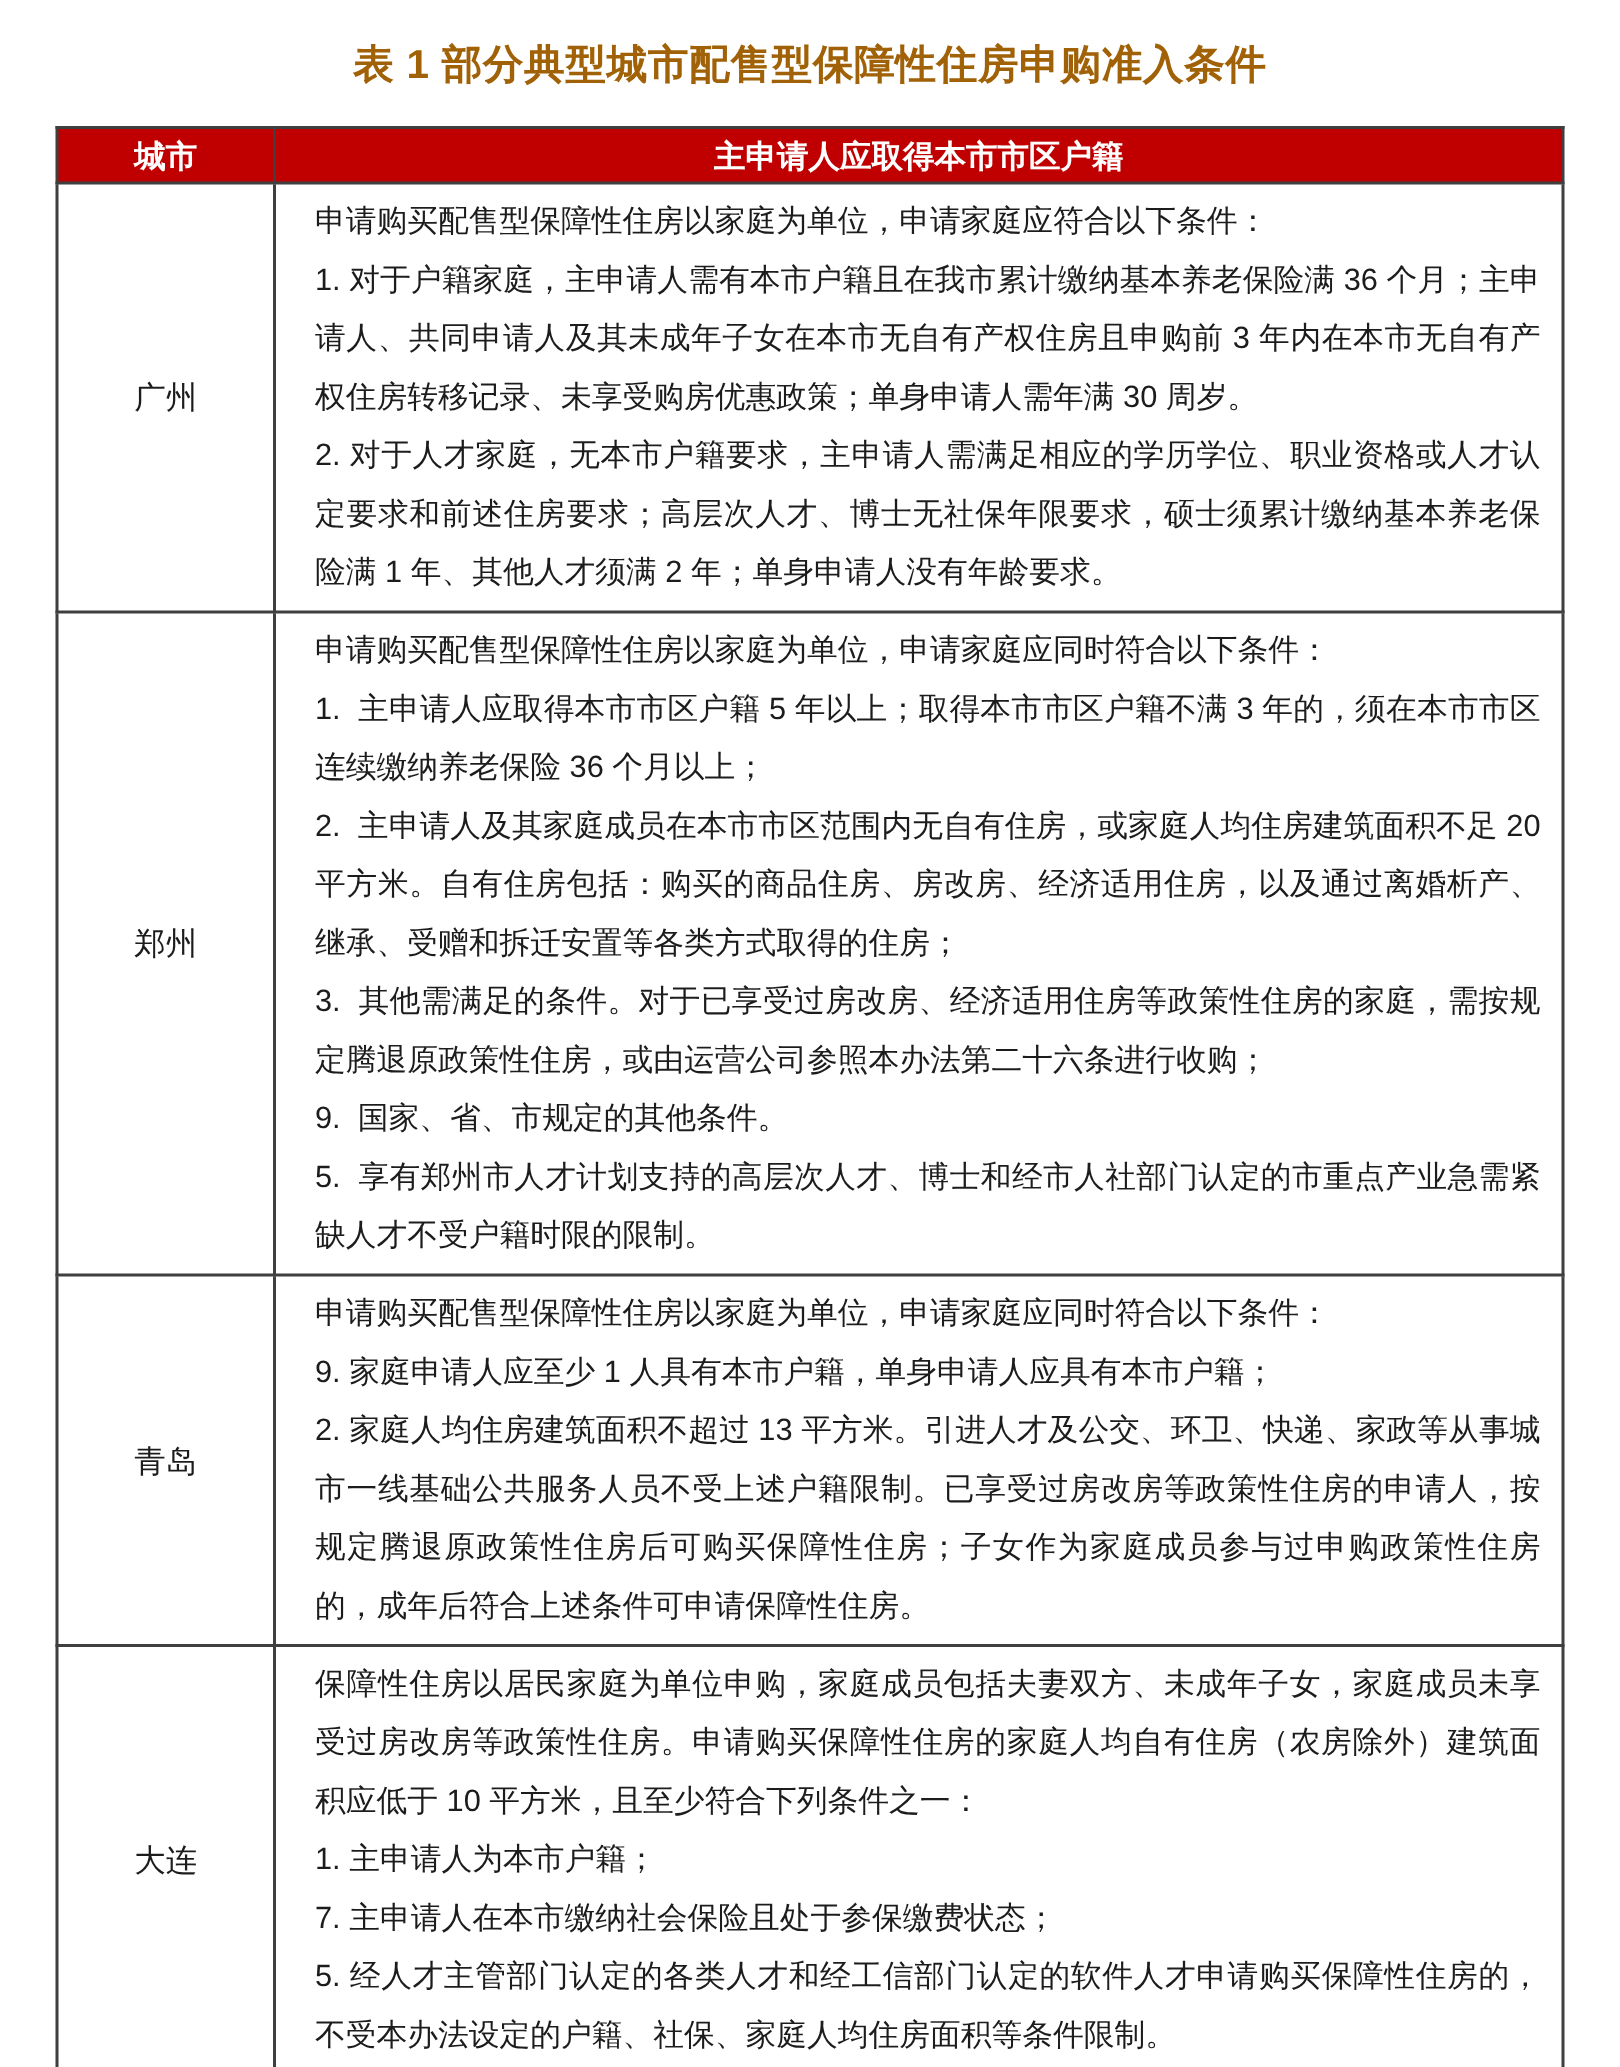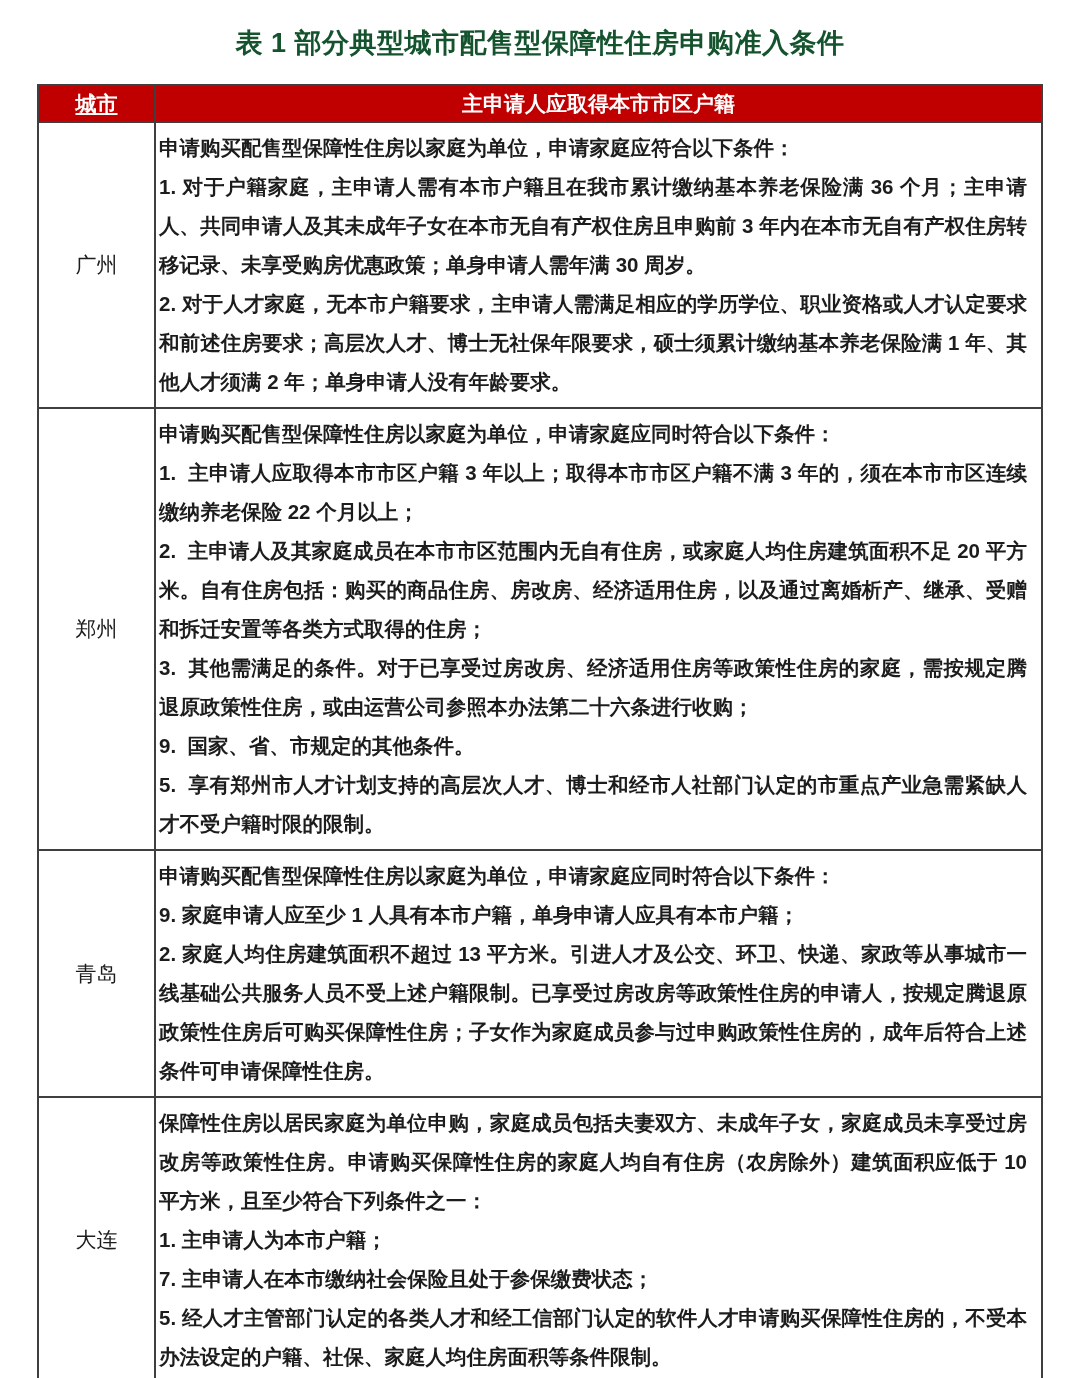--- a/index.html
+++ b/index.html
@@ -14,53 +14,52 @@
     width: 1080px;
     height: 1378px;
     background: #ffffff;
     overflow: hidden;
   }
   .title {
     margin-top: 25px;
     text-align: center;
     font-size: 27px;
     font-weight: bold;
-    color: #14532d;
+    color: #a16207;
     letter-spacing: 0.5px;
   }
   table.policy {
     margin: 23px auto 0 auto;
     width: 1006px;
     border-collapse: collapse;
     table-layout: fixed;
   }
   table.policy th, table.policy td {
     border: 2px solid #3f3f3f;
   }
-  th.city-col-head { width: 117px; text-decoration: underline; }
+  th.city-col-head { width: 145px; }
   thead th {
     background: #c00000;
     color: #ffffff;
     font-size: 21px;
     font-weight: bold;
     height: 37px;
     text-align: center;
     vertical-align: middle;
   }
   td.city {
     text-align: center;
     vertical-align: middle;
     font-size: 21px;
     color: #1c1c1c;
     margin-top: 35px;
   }
   td.cond {
-    padding: 5px 14px 6px 3px;
+    padding: 5px 14px 6px 26px;
     vertical-align: middle;
-    font-weight: bold;
   }
   td.cond p {
     font-size: 20.5px;
     line-height: 39px;
     text-align: justify;
     white-space: pre-wrap;
     color: #1c1c1c;
   }
 </style>
 </head>
@@ -83,21 +82,21 @@
         <td class="cond">
           <p>申请购买配售型保障性住房以家庭为单位，申请家庭应符合以下条件：</p>
           <p>1. 对于户籍家庭，主申请人需有本市户籍且在我市累计缴纳基本养老保险满 36 个月；主申请人、共同申请人及其未成年子女在本市无自有产权住房且申购前 3 年内在本市无自有产权住房转移记录、未享受购房优惠政策；单身申请人需年满 30 周岁。</p>
           <p>2. 对于人才家庭，无本市户籍要求，主申请人需满足相应的学历学位、职业资格或人才认定要求和前述住房要求；高层次人才、博士无社保年限要求，硕士须累计缴纳基本养老保险满 1 年、其他人才须满 2 年；单身申请人没有年龄要求。</p>
         </td>
       </tr>
       <tr>
         <td class="city">郑州</td>
         <td class="cond">
           <p>申请购买配售型保障性住房以家庭为单位，申请家庭应同时符合以下条件：</p>
-          <p>1.  主申请人应取得本市市区户籍 3 年以上；取得本市市区户籍不满 3 年的，须在本市市区连续缴纳养老保险 22 个月以上；</p>
+          <p>1.  主申请人应取得本市市区户籍 5 年以上；取得本市市区户籍不满 3 年的，须在本市市区连续缴纳养老保险 36 个月以上；</p>
           <p>2.  主申请人及其家庭成员在本市市区范围内无自有住房，或家庭人均住房建筑面积不足 20 平方米。自有住房包括：购买的商品住房、房改房、经济适用住房，以及通过离婚析产、继承、受赠和拆迁安置等各类方式取得的住房；</p>
           <p>3.  其他需满足的条件。对于已享受过房改房、经济适用住房等政策性住房的家庭，需按规定腾退原政策性住房，或由运营公司参照本办法第二十六条进行收购；</p>
           <p>9.  国家、省、市规定的其他条件。</p>
           <p>5.  享有郑州市人才计划支持的高层次人才、博士和经市人社部门认定的市重点产业急需紧缺人才不受户籍时限的限制。</p>
         </td>
       </tr>
       <tr>
         <td class="city">青岛</td>
         <td class="cond">
           <p>申请购买配售型保障性住房以家庭为单位，申请家庭应同时符合以下条件：</p>

